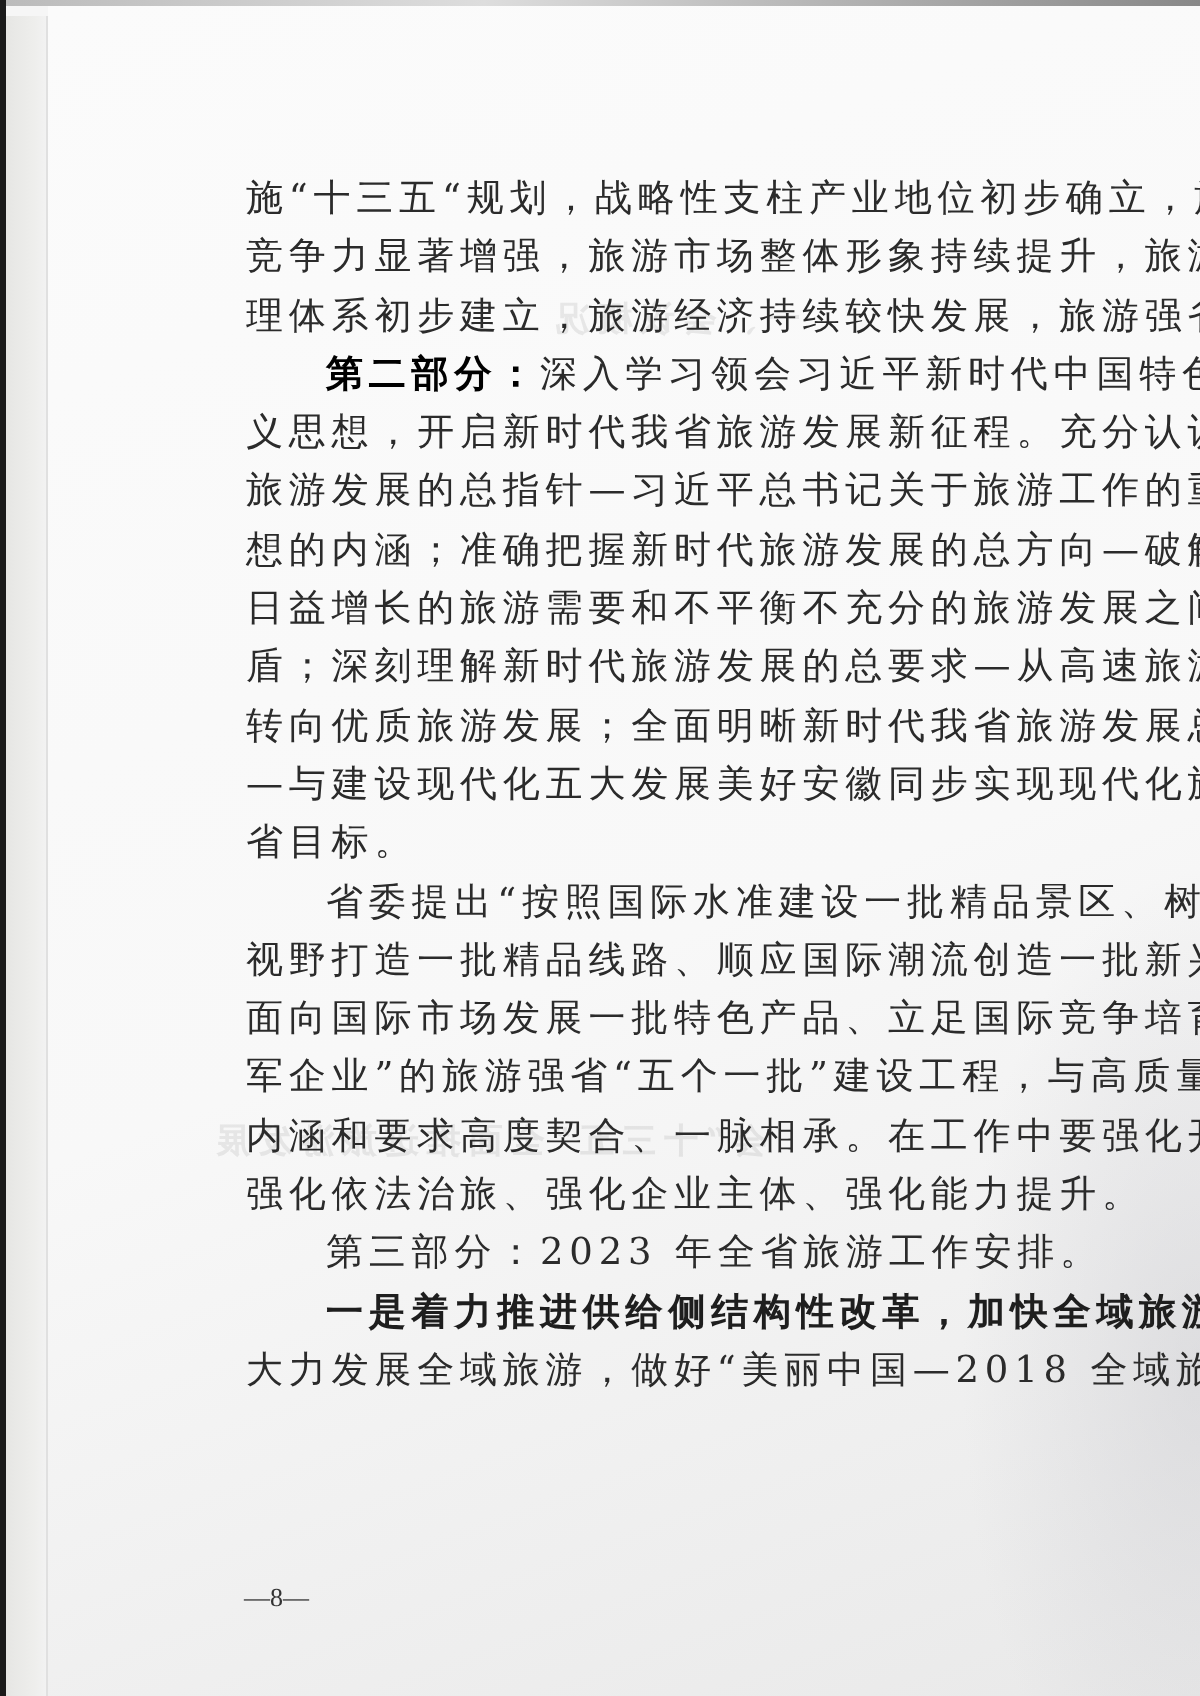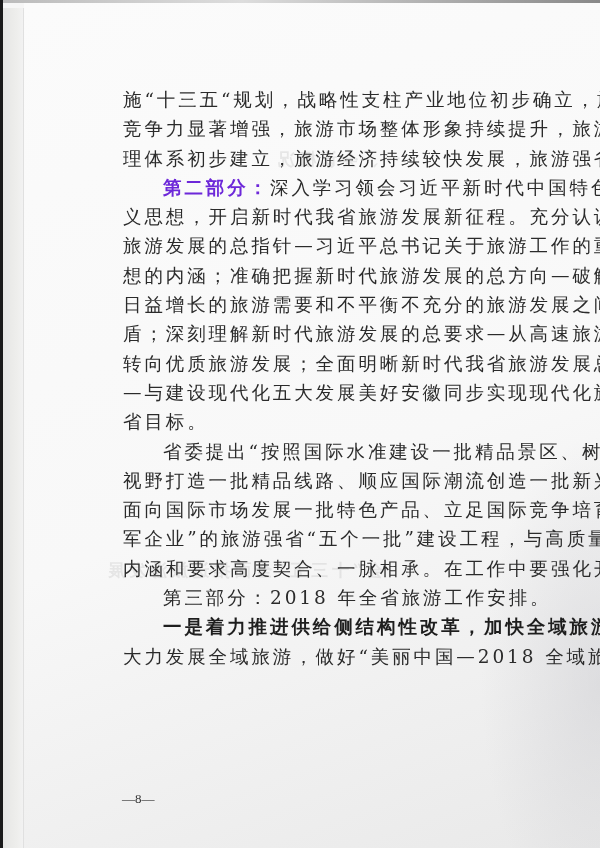--- a/index.html
+++ b/index.html
@@ -34,21 +34,21 @@
     letter-spacing: 4px; transform: scaleX(-1); white-space: nowrap;
     font-weight: bold;
   }
   .text-block {
     position: absolute; left: 123px; top: 85px; width: 440px;
     color: #2b2b2b; font-size: 18.5px; line-height: 29.3px;
     letter-spacing: 2.9px;
   }
   .line { white-space: nowrap; height: 29.3px; }
   .indent { padding-left: 40px; }
-  .bold-lead { font-weight: bold; color: #6d28d9; }
+  .bold-lead { font-weight: bold; color: #000000; }
   .bold-line { font-weight: bold; color: #1e1e1e; }
   .footer {
     position: absolute; left: 122px; top: 791px; font-size: 13px; color: #333;
     font-family: "Liberation Serif", serif; letter-spacing: 0;
   }
 </style>
 </head>
 <body>
 
 <div class="edge-dark"></div>
@@ -80,24 +80,25 @@
     <div class="line">—与建设现代化五大发展美好安徽同步实现现代化旅游强</div>
     <div class="line">省目标。</div>
   </div>
 
   <div>
     <div class="line indent">省委提出“按照国际水准建设一批精品景区、树立国际</div>
     <div class="line">视野打造一批精品线路、顺应国际潮流创造一批新兴业态、</div>
     <div class="line">面向国际市场发展一批特色产品、立足国际竞争培育一批领</div>
     <div class="line">军企业”的旅游强省“五个一批”建设工程，与高质量发展的</div>
     <div class="line">内涵和要求高度契合、一脉相承。在工作中要强化开拓创新、</div>
+    <div class="line">强化依法治旅、强化企业主体、强化能力提升。</div>
   </div>
 
   <div>
-    <div class="line indent">第三部分：2018 年全省旅游工作安排。</div>
+    <div class="line indent">第三部分：2023 年全省旅游工作安排。</div>
   </div>
 
   <div>
     <div class="line indent bold-line">一是着力推进供给侧结构性改革，加快全域旅游发展。</div>
     <div class="line">大力发展全域旅游，做好“美丽中国—2018 全域旅游年”各项</div>
   </div>
 </div>
 
 <div class="footer">—8—</div>
 

